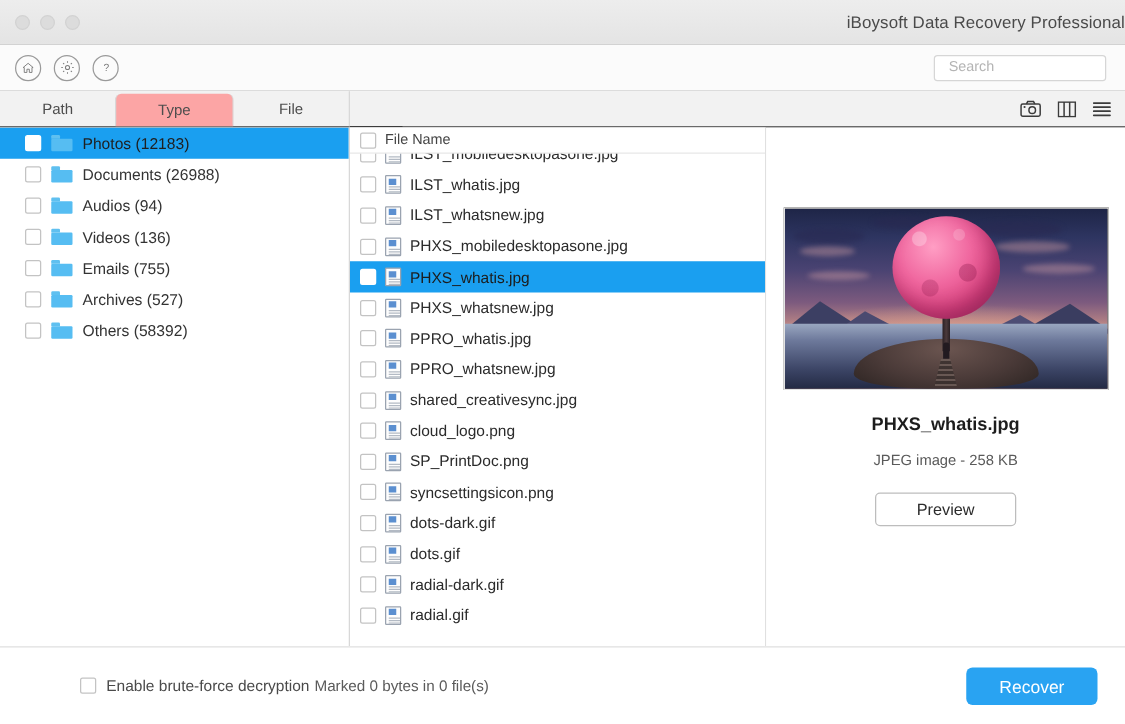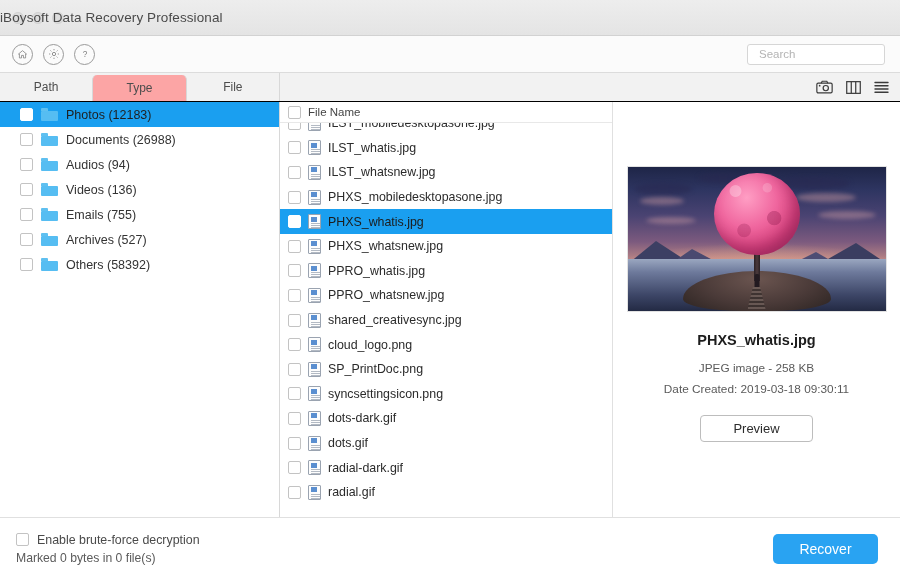--- a/index.html
+++ b/index.html
@@ -26,21 +26,21 @@
     display: flex; align-items: center;
     position: relative;
     flex: 0 0 36px;
   }
   .traffic { display: flex; gap: 8px; margin-left: 12px; }
   .tl {
     width: 12px; height: 12px; border-radius: 50%;
     background: #dcdcdc; border: 1px solid #d2d2d2;
   }
   .title {
-    position: absolute; left: 0; right: 0; text-align: left;
+    position: absolute; left: 0; right: 0; text-align: right;
     font-size: 13.5px; color: #4a4a4a; letter-spacing: .1px;
     pointer-events: none;
   }
 
   
   .toolbar {
     height: 37px;
     background: #fbfbfb;
     border-bottom: 1px solid #dcdcdc;
     display: flex; align-items: center;
@@ -299,21 +299,21 @@
 
   
   .footer {
     height: 62px; flex: 0 0 62px;
     border-top: 1px solid #e0e0e0;
     background: #fff;
     display: flex; align-items: center;
     padding: 0 22px 0 16px;
     position: relative;
   }
-  .foot-left { display: flex; flex-direction: column; gap: 4px; }
+  .foot-left { display: flex; flex-direction: row; gap: 4px; margin-left: 48px; }
   .foot-row { display: flex; align-items: center; gap: 8px; }
   .foot-txt { font-size: 12.4px; color: #4a4a4a; }
   .foot-sub { font-size: 12.2px; color: #5b5b5b; }
   .recover {
     position: absolute; right: 22px; top: 50%; transform: translateY(-50%);
     width: 105px; height: 30px;
     background: #29a3f2; border: none; border-radius: 5px;
     color: #fff; font-size: 14px;
     font-family: "Liberation Sans", sans-serif;
     cursor: pointer;
@@ -561,21 +561,20 @@
         <div class="mtn" style="right:44px;border-width:0 26px 15px 30px;border-bottom-color:#4d4d74;"></div>
         <div class="lake"></div>
         <div class="shore"></div>
         <div class="steps"></div>
         <div class="trunk"></div>
         <div class="canopy"></div>
         <div class="figure"></div>
       </div>
       <div class="pv-title">PHXS_whatis.jpg</div>
       <div class="pv-meta">JPEG image - 258 KB</div>
-      <div class="pv-meta" style="margin-top:2px">Date Created: 2019-03-18 09:30:11</div>
       <button class="pv-btn">Preview</button>
     </div>
   </div>
 
   <div class="footer">
     <div class="foot-left">
       <div class="foot-row">
         <span class="cbox"></span>
         <span class="foot-txt">Enable brute-force decryption</span>
       </div>

